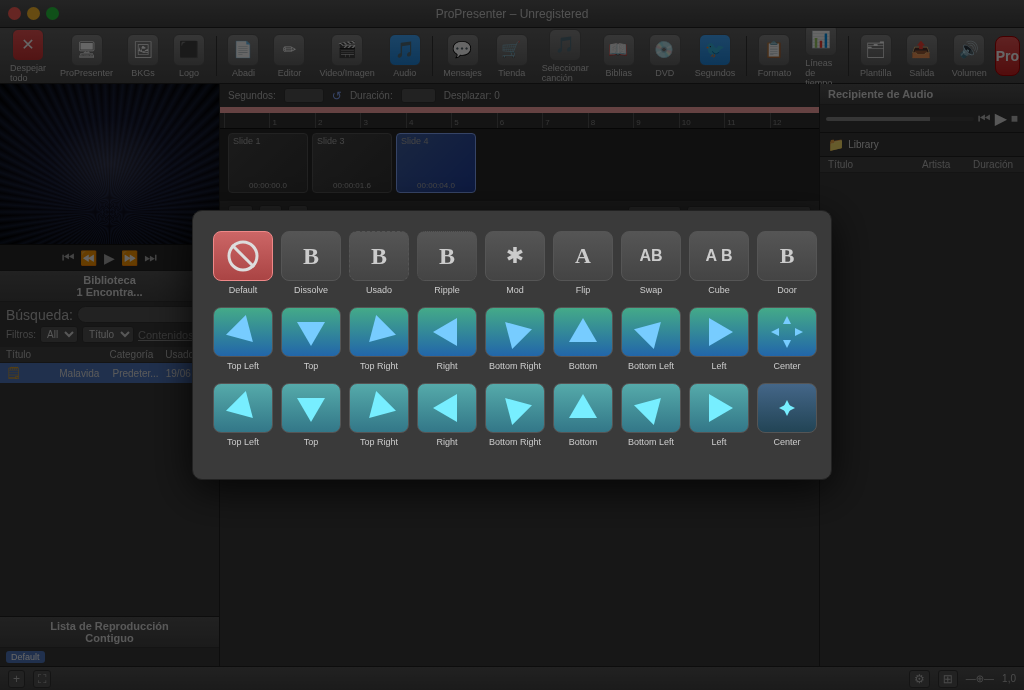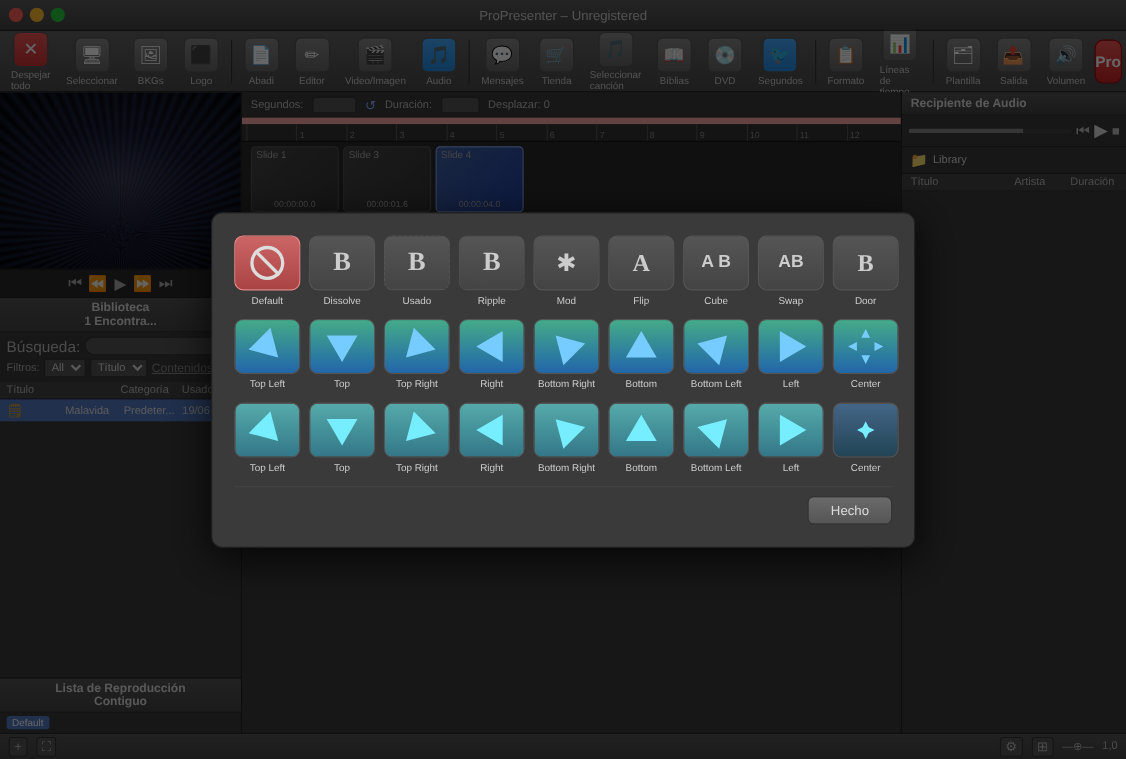--- a/index.html
+++ b/index.html
@@ -543,21 +543,21 @@
   <span class="title-bar-title">ProPresenter – Unregistered</span>
 </div>
 
 <div class="toolbar">
   <div class="toolbar-group">
     <div class="toolbar-icon red">✕</div>
     <span class="toolbar-label">Despejar todo</span>
   </div>
   <div class="toolbar-group">
     <div class="toolbar-icon">🖥</div>
-    <span class="toolbar-label">Seleccionar</span>
+    <span class="toolbar-label">ProPresenter</span>
   </div>
   <div class="toolbar-group">
     <div class="toolbar-icon">🖼</div>
     <span class="toolbar-label">BKGs</span>
   </div>
   <div class="toolbar-group">
     <div class="toolbar-icon">⬛</div>
     <span class="toolbar-label">Logo</span>
   </div>
   <div class="toolbar-separator"></div>
@@ -855,27 +855,27 @@
         <div class="trans-icon" style="font-size:22px;color:#ccc;">✱</div>
         <span class="trans-label">Mod</span>
       </div>
 
       <div class="trans-item">
         <div class="trans-icon" style="font-size:22px;font-weight:bold;font-family:serif;color:#ccc;">A</div>
         <span class="trans-label">Flip</span>
       </div>
 
       <div class="trans-item">
+        <div class="trans-icon" style="font-size:16px;font-weight:bold;color:#ccc;">AB</div>
+        <span class="trans-label">Swap</span>
+      </div>
+
+      <div class="trans-item">
         <div class="trans-icon" style="font-size:16px;font-weight:bold;color:#ccc;">A B</div>
         <span class="trans-label">Cube</span>
-      </div>
-
-      <div class="trans-item">
-        <div class="trans-icon" style="font-size:16px;font-weight:bold;color:#ccc;">AB</div>
-        <span class="trans-label">Swap</span>
       </div>
 
       <div class="trans-item">
         <div class="trans-icon" style="font-size:22px;font-weight:bold;font-family:serif;color:#ccc;">B</div>
         <span class="trans-label">Door</span>
       </div>
     </div>
 
     <div class="trans-grid-row2">
       <div class="trans-item">
@@ -1026,17 +1026,14 @@
             <polygon points="18,10 22,18 14,18" fill="#7ef"></polygon>
             <polygon points="18,26 22,18 14,18" fill="#7ef"></polygon>
             <polygon points="10,18 18,14 18,22" fill="#7ef"></polygon>
             <polygon points="26,18 18,14 18,22" fill="#7ef"></polygon>
           </svg>
         </div>
         <span class="trans-label">Center</span>
       </div>
     </div>
 
-    <div class="modal-footer">
-      <button class="done-btn">Hecho</button>
-    </div>
   </div>
 </div>
 
 </body></html>

